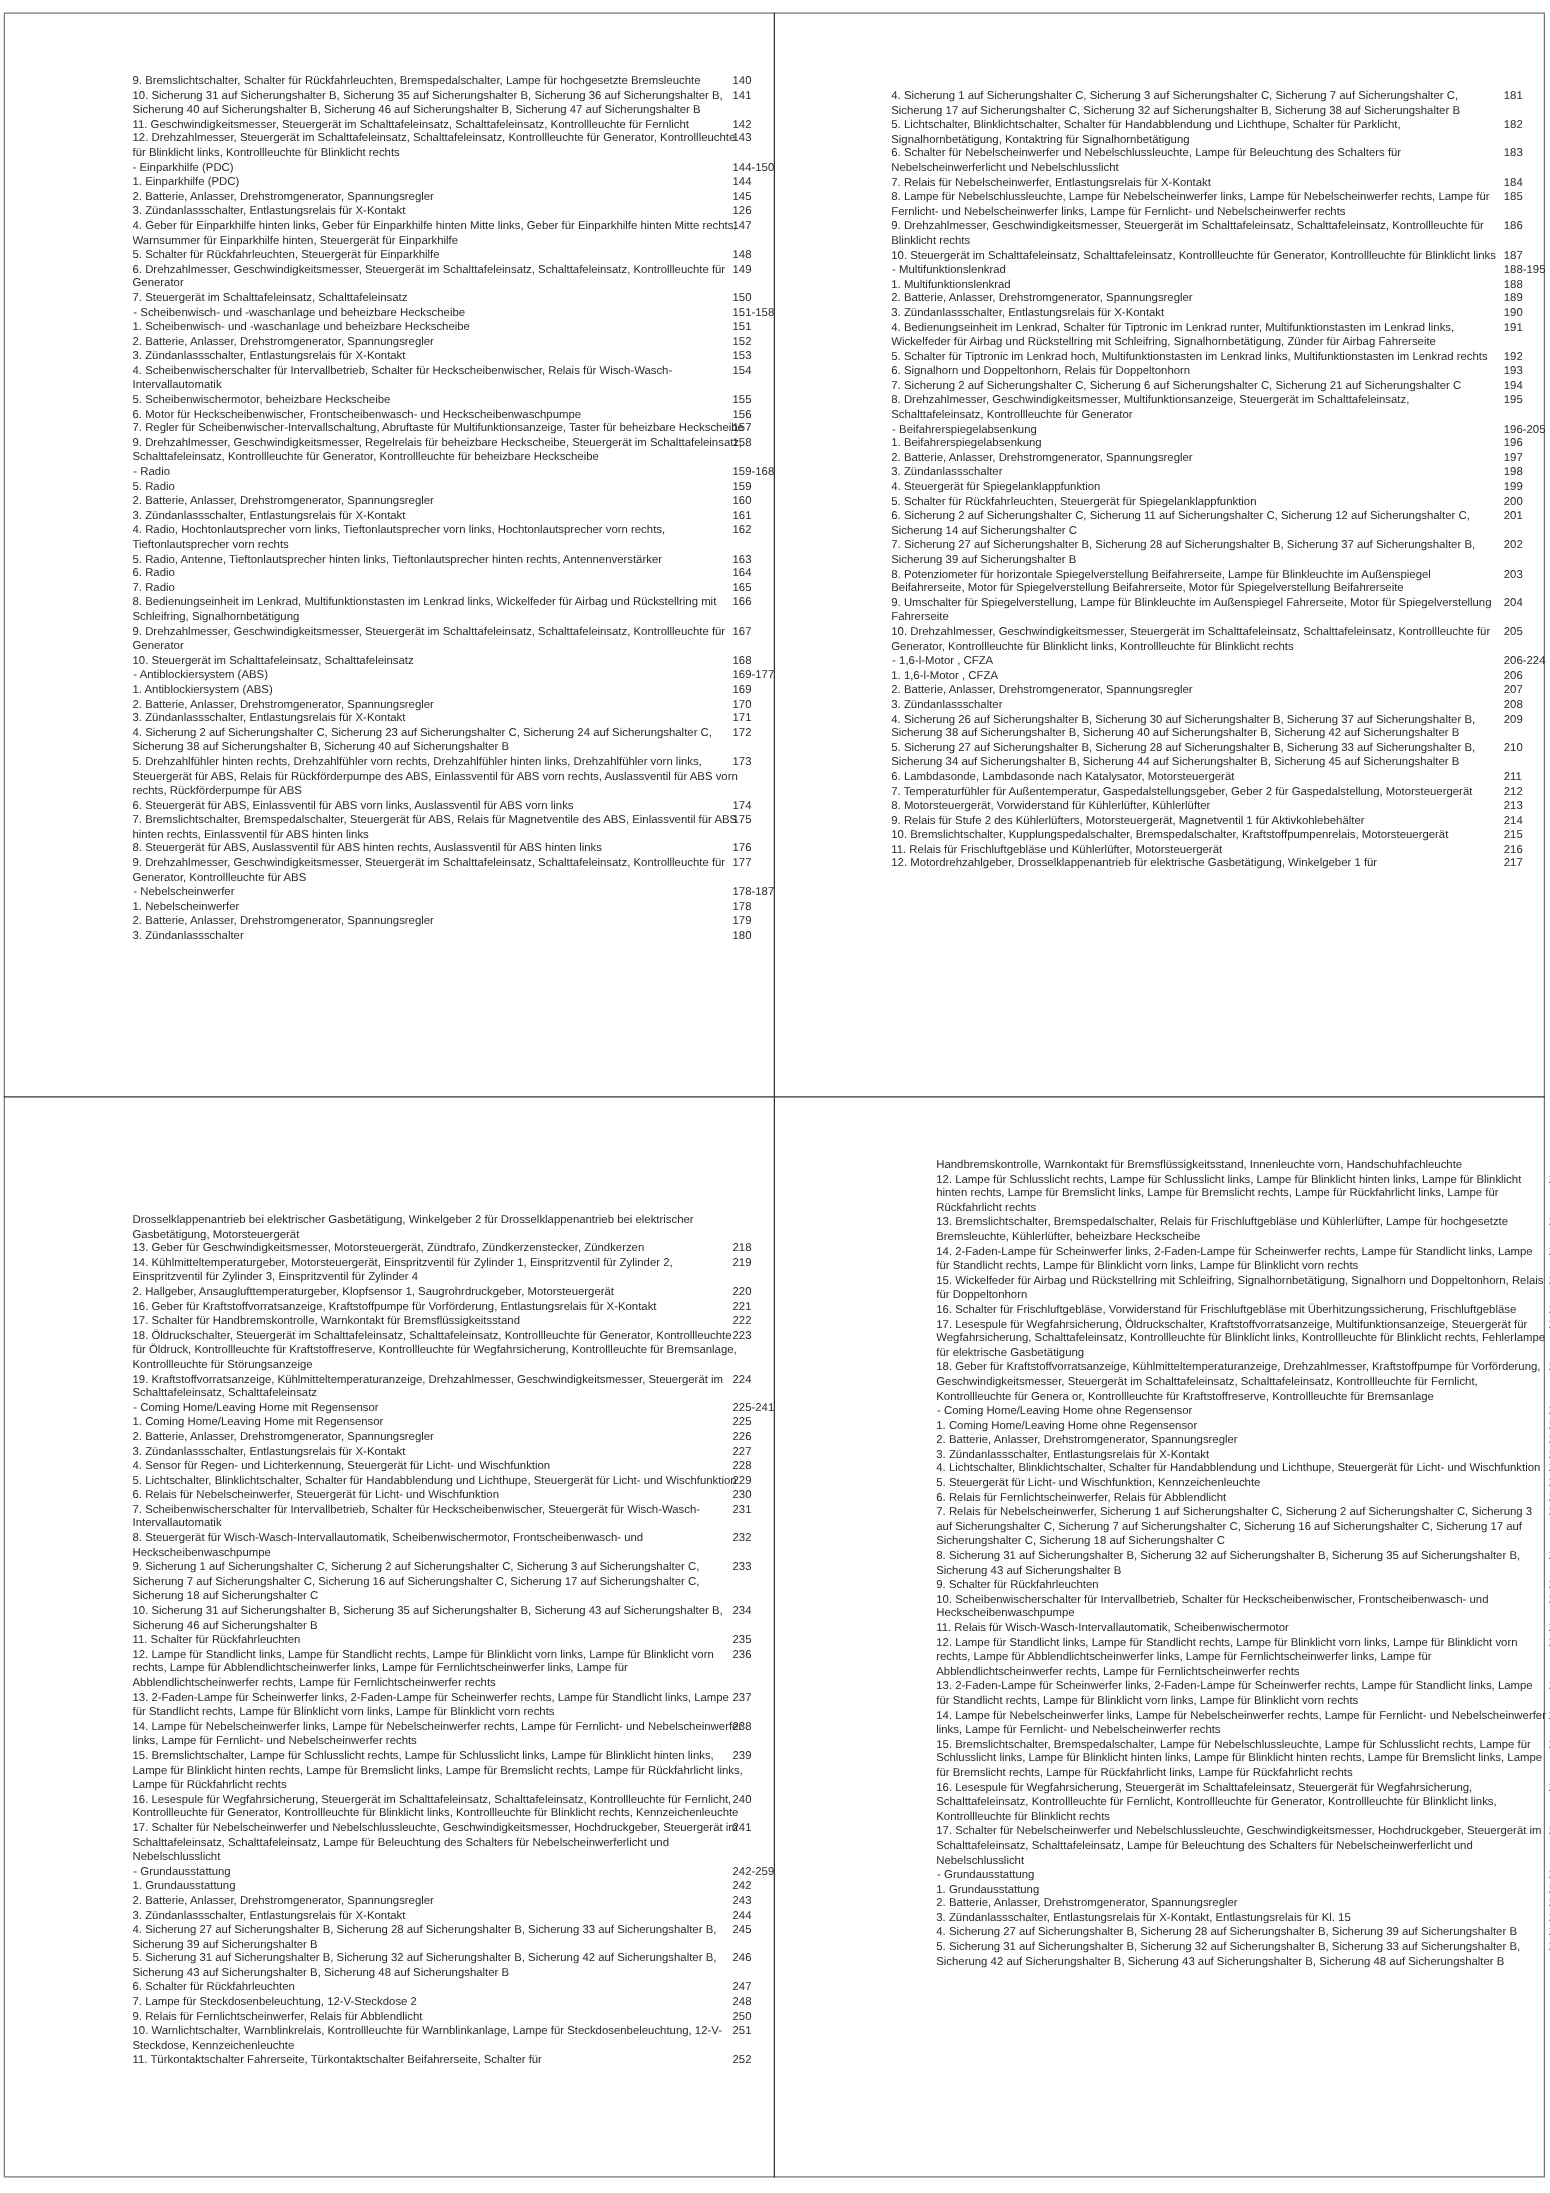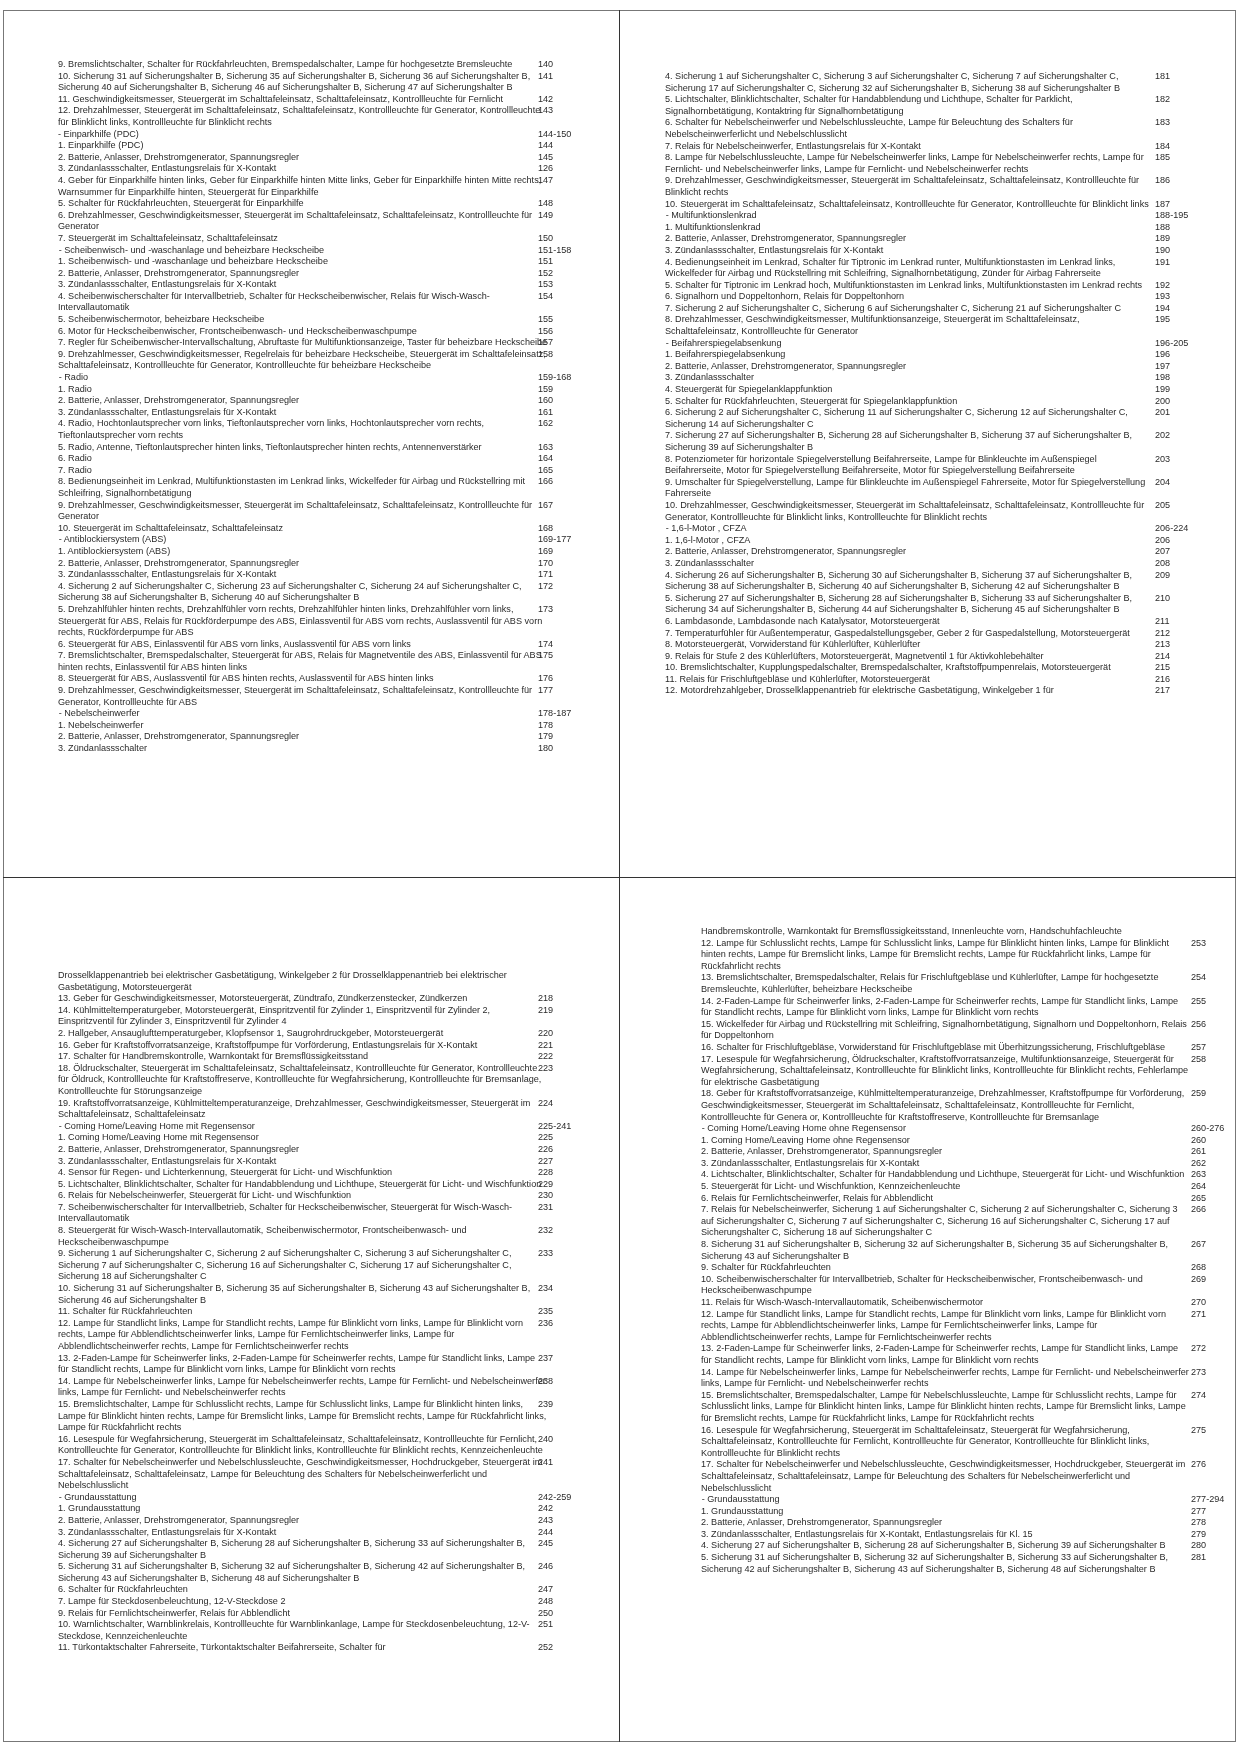--- a/index.html
+++ b/index.html
@@ -2,21 +2,21 @@
 <html><head>
 <meta charset="utf-8">
 <style>
   html, body { margin:0; padding:0; background:#ffffff; }
   body { width:1240px; height:1754px; position:relative; overflow:hidden;
          font-family:"Liberation Sans", sans-serif; color:#2a2a2a; }
   .sheet { position:absolute; left:3px; top:10px; width:1233px; height:1732px;
            border:1px solid #777; box-sizing:border-box; }
   .vline { position:absolute; left:619px; top:10px; width:1px; height:1732px; background:#333; }
   .hline { position:absolute; left:3px; top:877px; width:1233px; height:1px; background:#333; }
-  .panel { position:absolute; width:560px; box-sizing:border-box; overflow:hidden; }
+  .panel { position:absolute; width:560px; box-sizing:border-box; overflow:hidden;margin-left:48px; }
   .p-tl { left:58px;  top:59px;  height:790px; }
   .p-tr { left:665px; top:71px;  height:790px; }
   .p-bl { left:58px;  top:970px; height:790px; }
   .p-br { left:701px; top:926px; height:790px; }
   .entry { position:relative; font-size:9.1px; line-height:11.6px; padding-right:70px; }
   .entry .txt { display:block; }
   .entry .pg { position:absolute; top:0; left:480px; white-space:nowrap; }
   .entry.item .txt { padding-left:0; }
   .entry.section .txt { margin-left:-17px; }
   .entry.section .pg { left:480px; }
@@ -113,21 +113,21 @@
     </div>
     <div class="entry item">
       <span class="txt">9. Drehzahlmesser, Geschwindigkeitsmesser, Regelrelais für beheizbare Heckscheibe, Steuergerät im Schalttafeleinsatz, Schalttafeleinsatz, Kontrollleuchte für Generator, Kontrollleuchte für beheizbare Heckscheibe</span>
       <span class="pg">158</span>
     </div>
     <div class="entry section">
       <span class="txt">013 -  Radio</span>
       <span class="pg">159-168</span>
     </div>
     <div class="entry item">
-      <span class="txt">1.  Radio</span>
+      <span class="txt">5.  Radio</span>
       <span class="pg">159</span>
     </div>
     <div class="entry item">
       <span class="txt">2. Batterie, Anlasser, Drehstromgenerator, Spannungsregler</span>
       <span class="pg">160</span>
     </div>
     <div class="entry item">
       <span class="txt">3. Zündanlassschalter, Entlastungsrelais für X-Kontakt</span>
       <span class="pg">161</span>
     </div>

